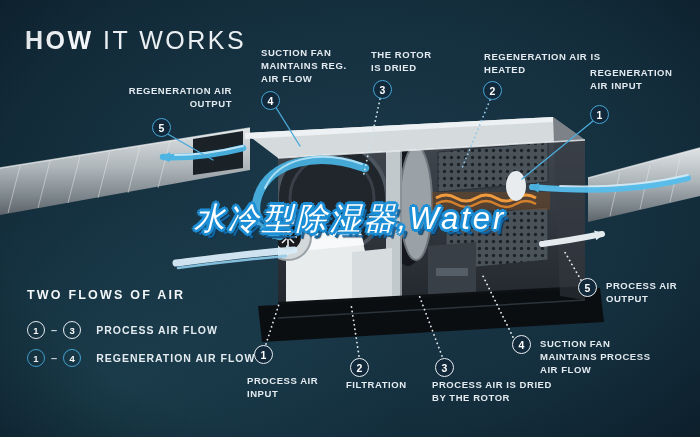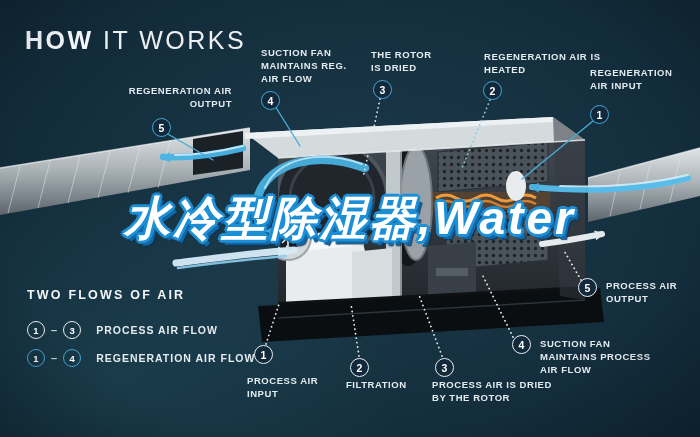--- a/index.html
+++ b/index.html
@@ -65,21 +65,21 @@
     display:flex;align-items:center;justify-content:center;
     font-size:9.5px;font-weight:700;color:#fff;
   }
   .legend-row.row0 .legend-circle{border:1.5px solid #e9eef2;}
   .legend-row.row1 .legend-circle{border:1.5px solid #45a6d6;}
   .legend-dash{color:#cfd9e0;font-size:11px;margin:0 6px;font-weight:700;}
   .legend-label{color:#e4ebf0;font-size:10.5px;font-weight:700;letter-spacing:1px;margin-left:15px;}
   
   .watermark{
     position:absolute;left:350px;top:219px;transform:translate(-50%,-50%);
-    font-size:46px;font-weight:700;font-style:italic;letter-spacing:3px;
+    font-size:31px;font-weight:400;font-style:italic;letter-spacing:3px;
     color:#ffffff;white-space:nowrap;z-index:8;
     text-shadow:
       -2px -2px 0 #1d8fd6, 2px -2px 0 #1d8fd6, -2px 2px 0 #1d8fd6, 2px 2px 0 #1d8fd6,
       -3px 0 0 #1d8fd6, 3px 0 0 #1d8fd6, 0 -3px 0 #1d8fd6, 0 3px 0 #1d8fd6,
       4px 5px 0 #1266a4, 5px 6px 1px rgba(10,50,85,.85);
   }
 </style>
 </head>
 <body>
 

